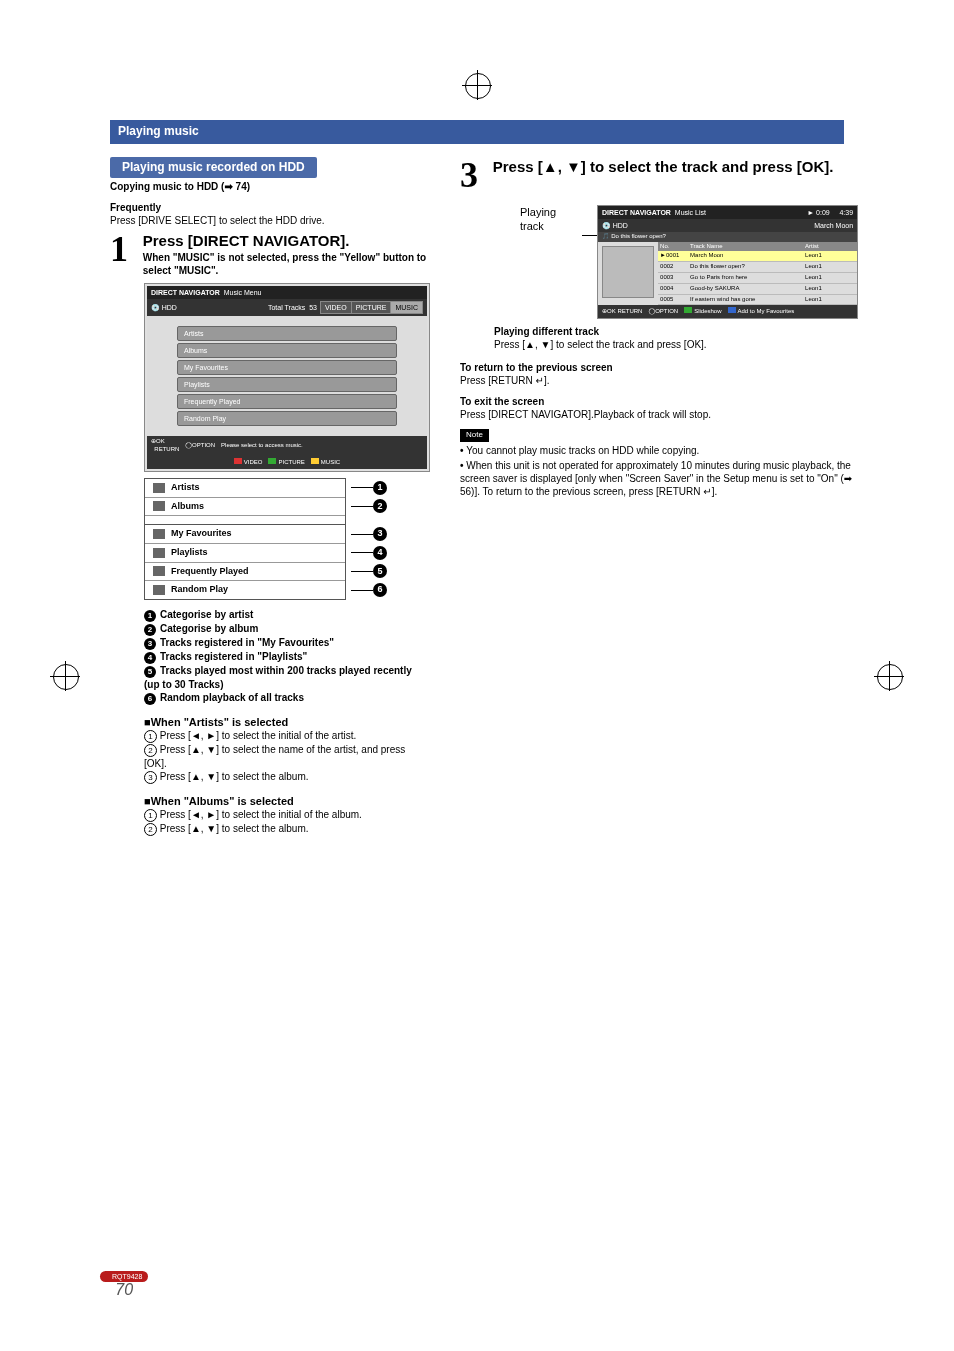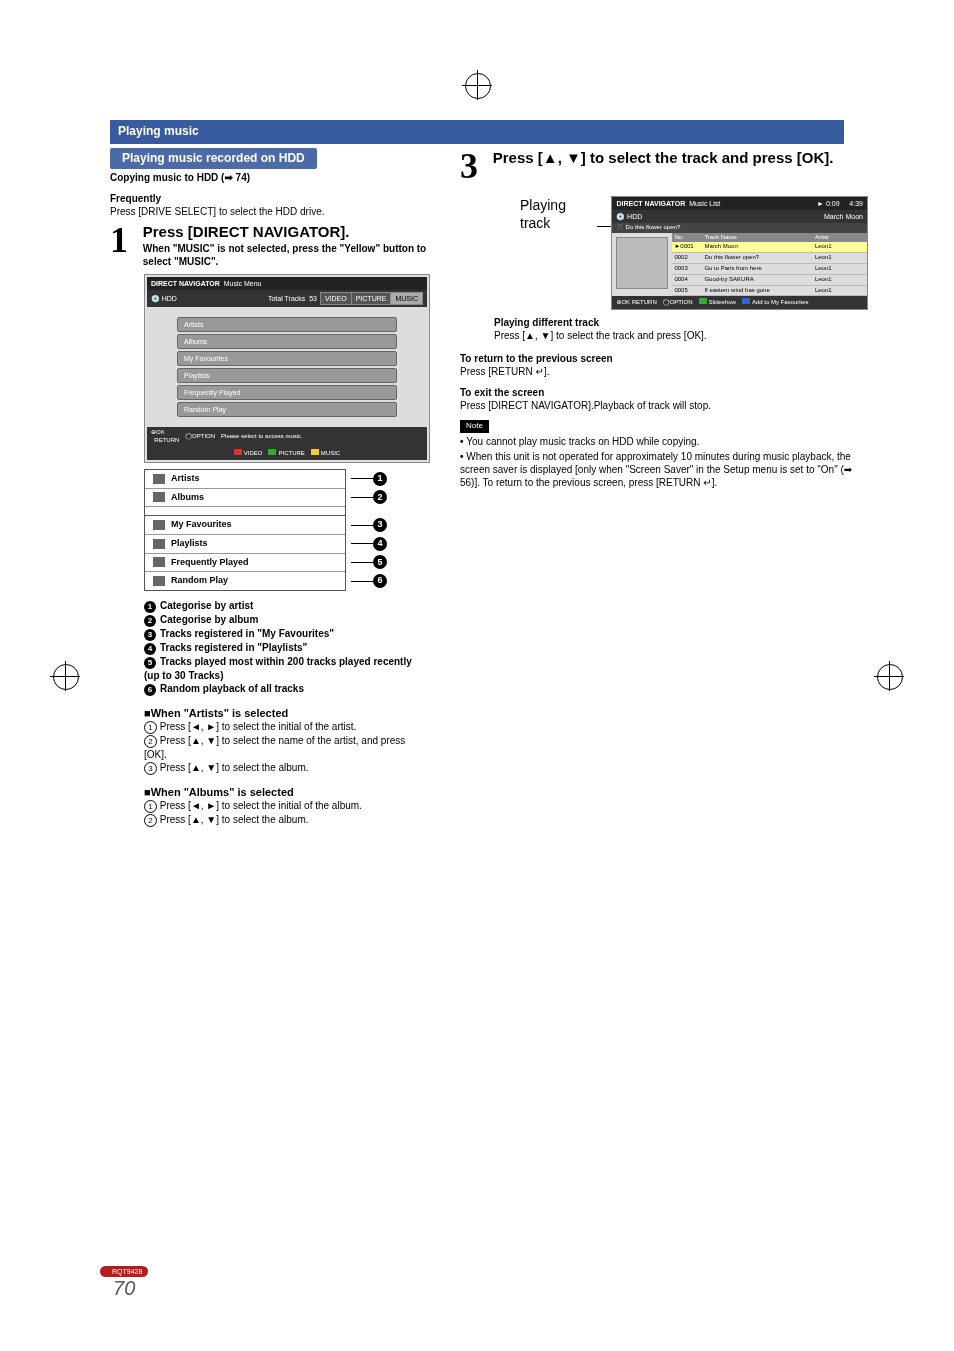--- a/index.html
+++ b/index.html
@@ -6,21 +6,21 @@
 .page { width:954px; height:1351px; margin:0 auto; position:relative; box-sizing:border-box; padding:120px 110px 40px; }
 .crop-top, .crop-bottom { position:absolute; left:0; right:0; display:flex; justify-content:center; align-items:center; height:30px; }
 .crop-top { top:70px; }
 .crop-target { width:30px; height:30px; position:relative; }
 .crop-target:before, .crop-target:after { content:""; position:absolute; background:#000; }
 .crop-target:before { left:50%; top:0; width:1px; height:30px; }
 .crop-target:after { top:50%; left:0; height:1px; width:30px; }
 .crop-circle { position:absolute; left:3px; top:3px; width:24px; height:24px; border:1px solid #000; border-radius:50%; }
 .crop-side { position:absolute; top:50%; width:30px; height:30px; transform:translateY(-50%); }
 .crop-side.left { left:50px; } .crop-side.right { right:50px; }
-.section-header { background:#1e3a8a; background:#385a9e; color:#fff; font-weight:bold; padding:4px 8px; font-size:12px; margin-bottom:4px; }
+.section-header { background:#1e3a8a; background:#385a9e; color:#fff; font-weight:bold; padding:4px 8px; font-size:12px; margin-bottom:13px; }
 .blue-bar { background:#4b6aa8; color:#fff; font-weight:bold; padding:3px 12px; font-size:12px; width:fit-content; border-radius:2px; }
 .columns { display:flex; gap:30px; }
 .col { flex:1; }
 .step-num { font-family:'Times New Roman',serif; font-size:36px; font-weight:bold; display:inline-block; width:30px; vertical-align:top; line-height:1; }
 .step-text { display:inline-block; width:calc(100% - 36px); vertical-align:top; }
 .step-heading { font-size:15px; font-weight:bold; }
 .step-sub { font-size:10px; font-weight:bold; }
 .mock-panel { background:#e0e0e0; border:1px solid #888; padding:2px; margin:6px 0; font-size:7px; width:280px; }
 .mock-header { background:#222; color:#fff; padding:2px 4px; display:flex; justify-content:space-between; align-items:center; font-size:7px; }
 .mock-tabs span { display:inline-block; background:#555; color:#fff; padding:1px 4px; border:1px solid #888; margin-left:-1px; }
@@ -41,32 +41,32 @@
 .note-chip { background:#000; color:#fff; font-size:8px; padding:1px 6px; display:inline-block; font-weight:normal; }
 .bullet { margin-top:2px; }
 .bullet:before { content:"• "; font-weight:bold; }
 .subsection { font-weight:bold; font-size:11px; margin-top:10px; }
 .subsection:before { content:"■"; }
 .circled { display:inline-block; width:11px; height:11px; border:1px solid #000; border-radius:50%; text-align:center; line-height:11px; font-size:8px; vertical-align:middle; }
 .inline-num { display:inline-block; width:12px; height:12px; background:#000; color:#fff; border-radius:50%; text-align:center; line-height:12px; font-size:8px; font-weight:bold; margin-right:4px; }
 .footer { position:absolute; bottom:40px; left:110px; right:110px; display:flex; justify-content:space-between; font-size:8px; color:#888; }
 .page-badge { position:absolute; bottom:50px; left:100px; }
 .page-badge .bar { background:#b91c1c; color:#fff; font-size:7px; padding:1px 6px 1px 12px; border-radius:8px; }
-.page-badge .num { font-style:italic; font-size:20px; color:#555; margin-top:-2px; text-align:center; }
+.page-badge .num { font-style:italic; font-size:16px; color:#555; margin-top:-2px; text-align:center; }
 .tracklist-panel { width:280px; background:#ddd; border:1px solid #888; font-size:6px; margin:10px 0; }
 .tracklist-body { display:flex; }
 .tracklist-thumb { width:50px; height:50px; background:#bbb; margin:4px; border:1px solid #888; }
 .tracklist-rows { flex:1; }
 .tracklist-head { display:flex; background:#888; color:#fff; }
 .tracklist-head div { padding:1px 2px; }
 .tl-no{width:26px} .tl-name{flex:1} .tl-artist{width:50px}
 .tracklist-row { display:flex; border-bottom:1px solid #bbb; }
 .tracklist-row div { padding:1px 2px; }
 .tracklist-row.sel { background:#ff9; }
-.playing-label { font-size:14px; display:inline-block; margin-right:4px; }
+.playing-label { font-size:11px; display:inline-block; margin-right:4px; }
 </style>
 </head>
 <body>
 
 <div class="page">
   <div class="crop-top">
       <div class="crop-target">
         <div class="crop-circle"></div>
       </div>
     </div>

